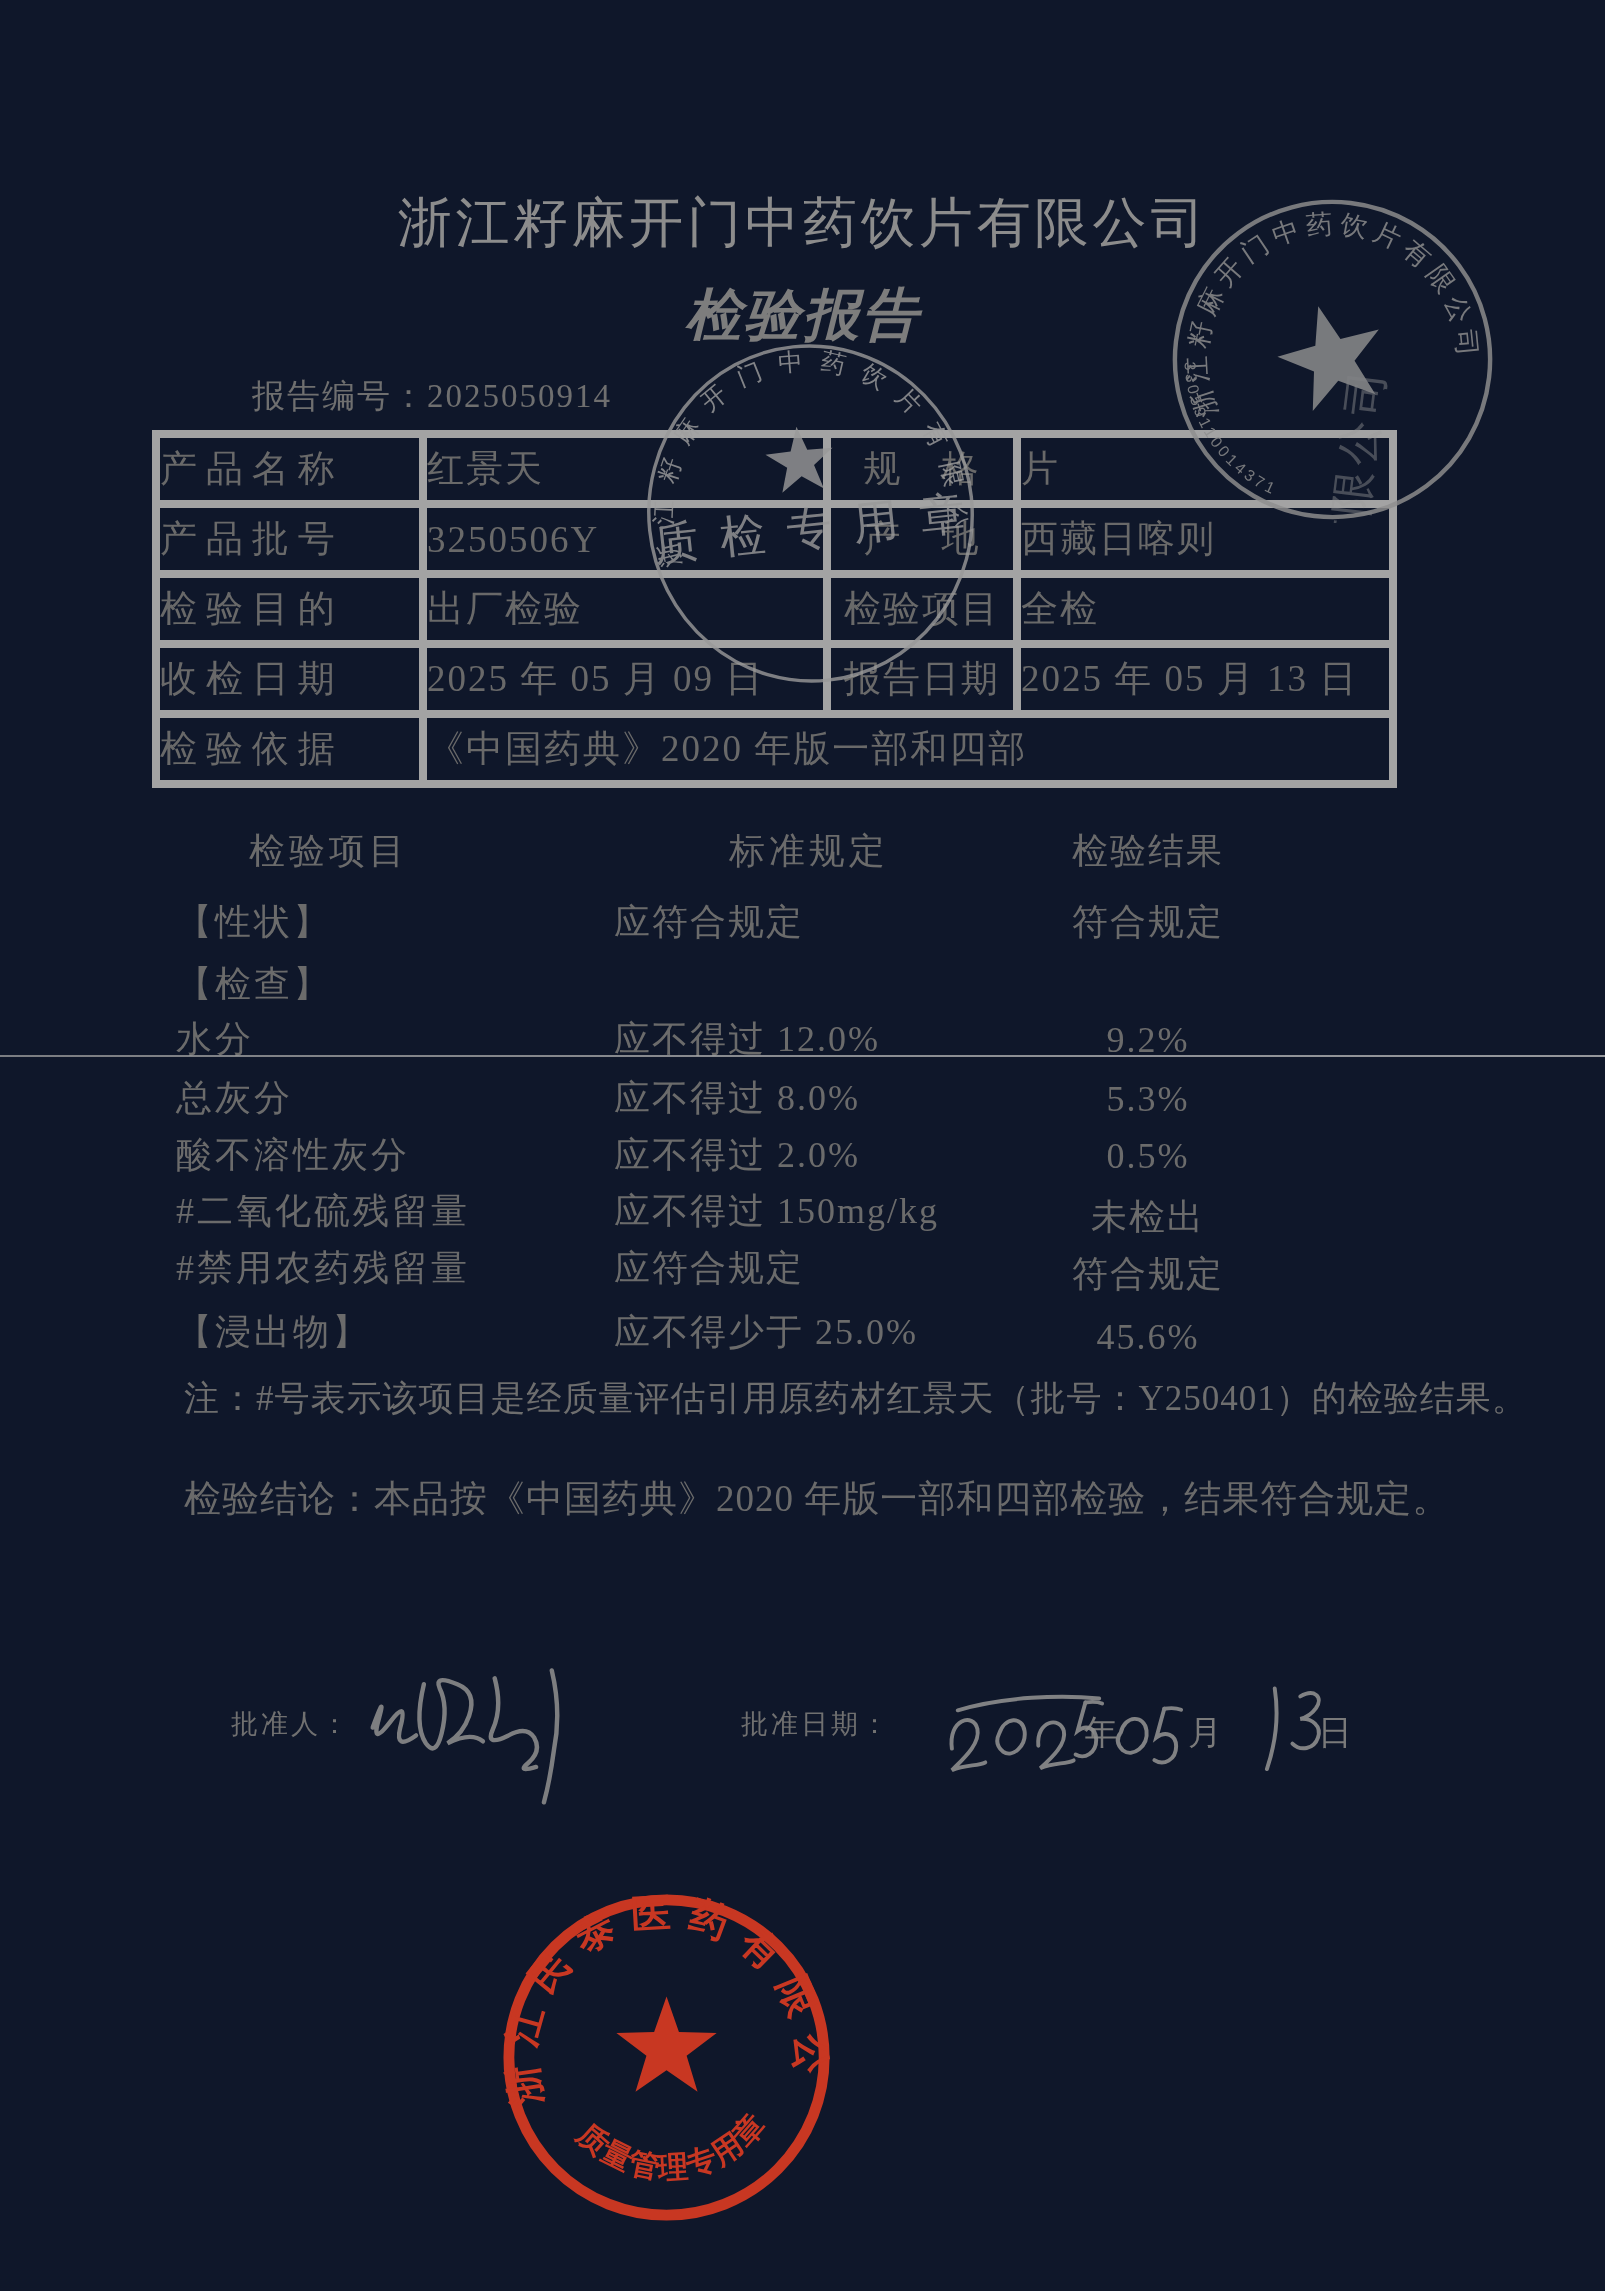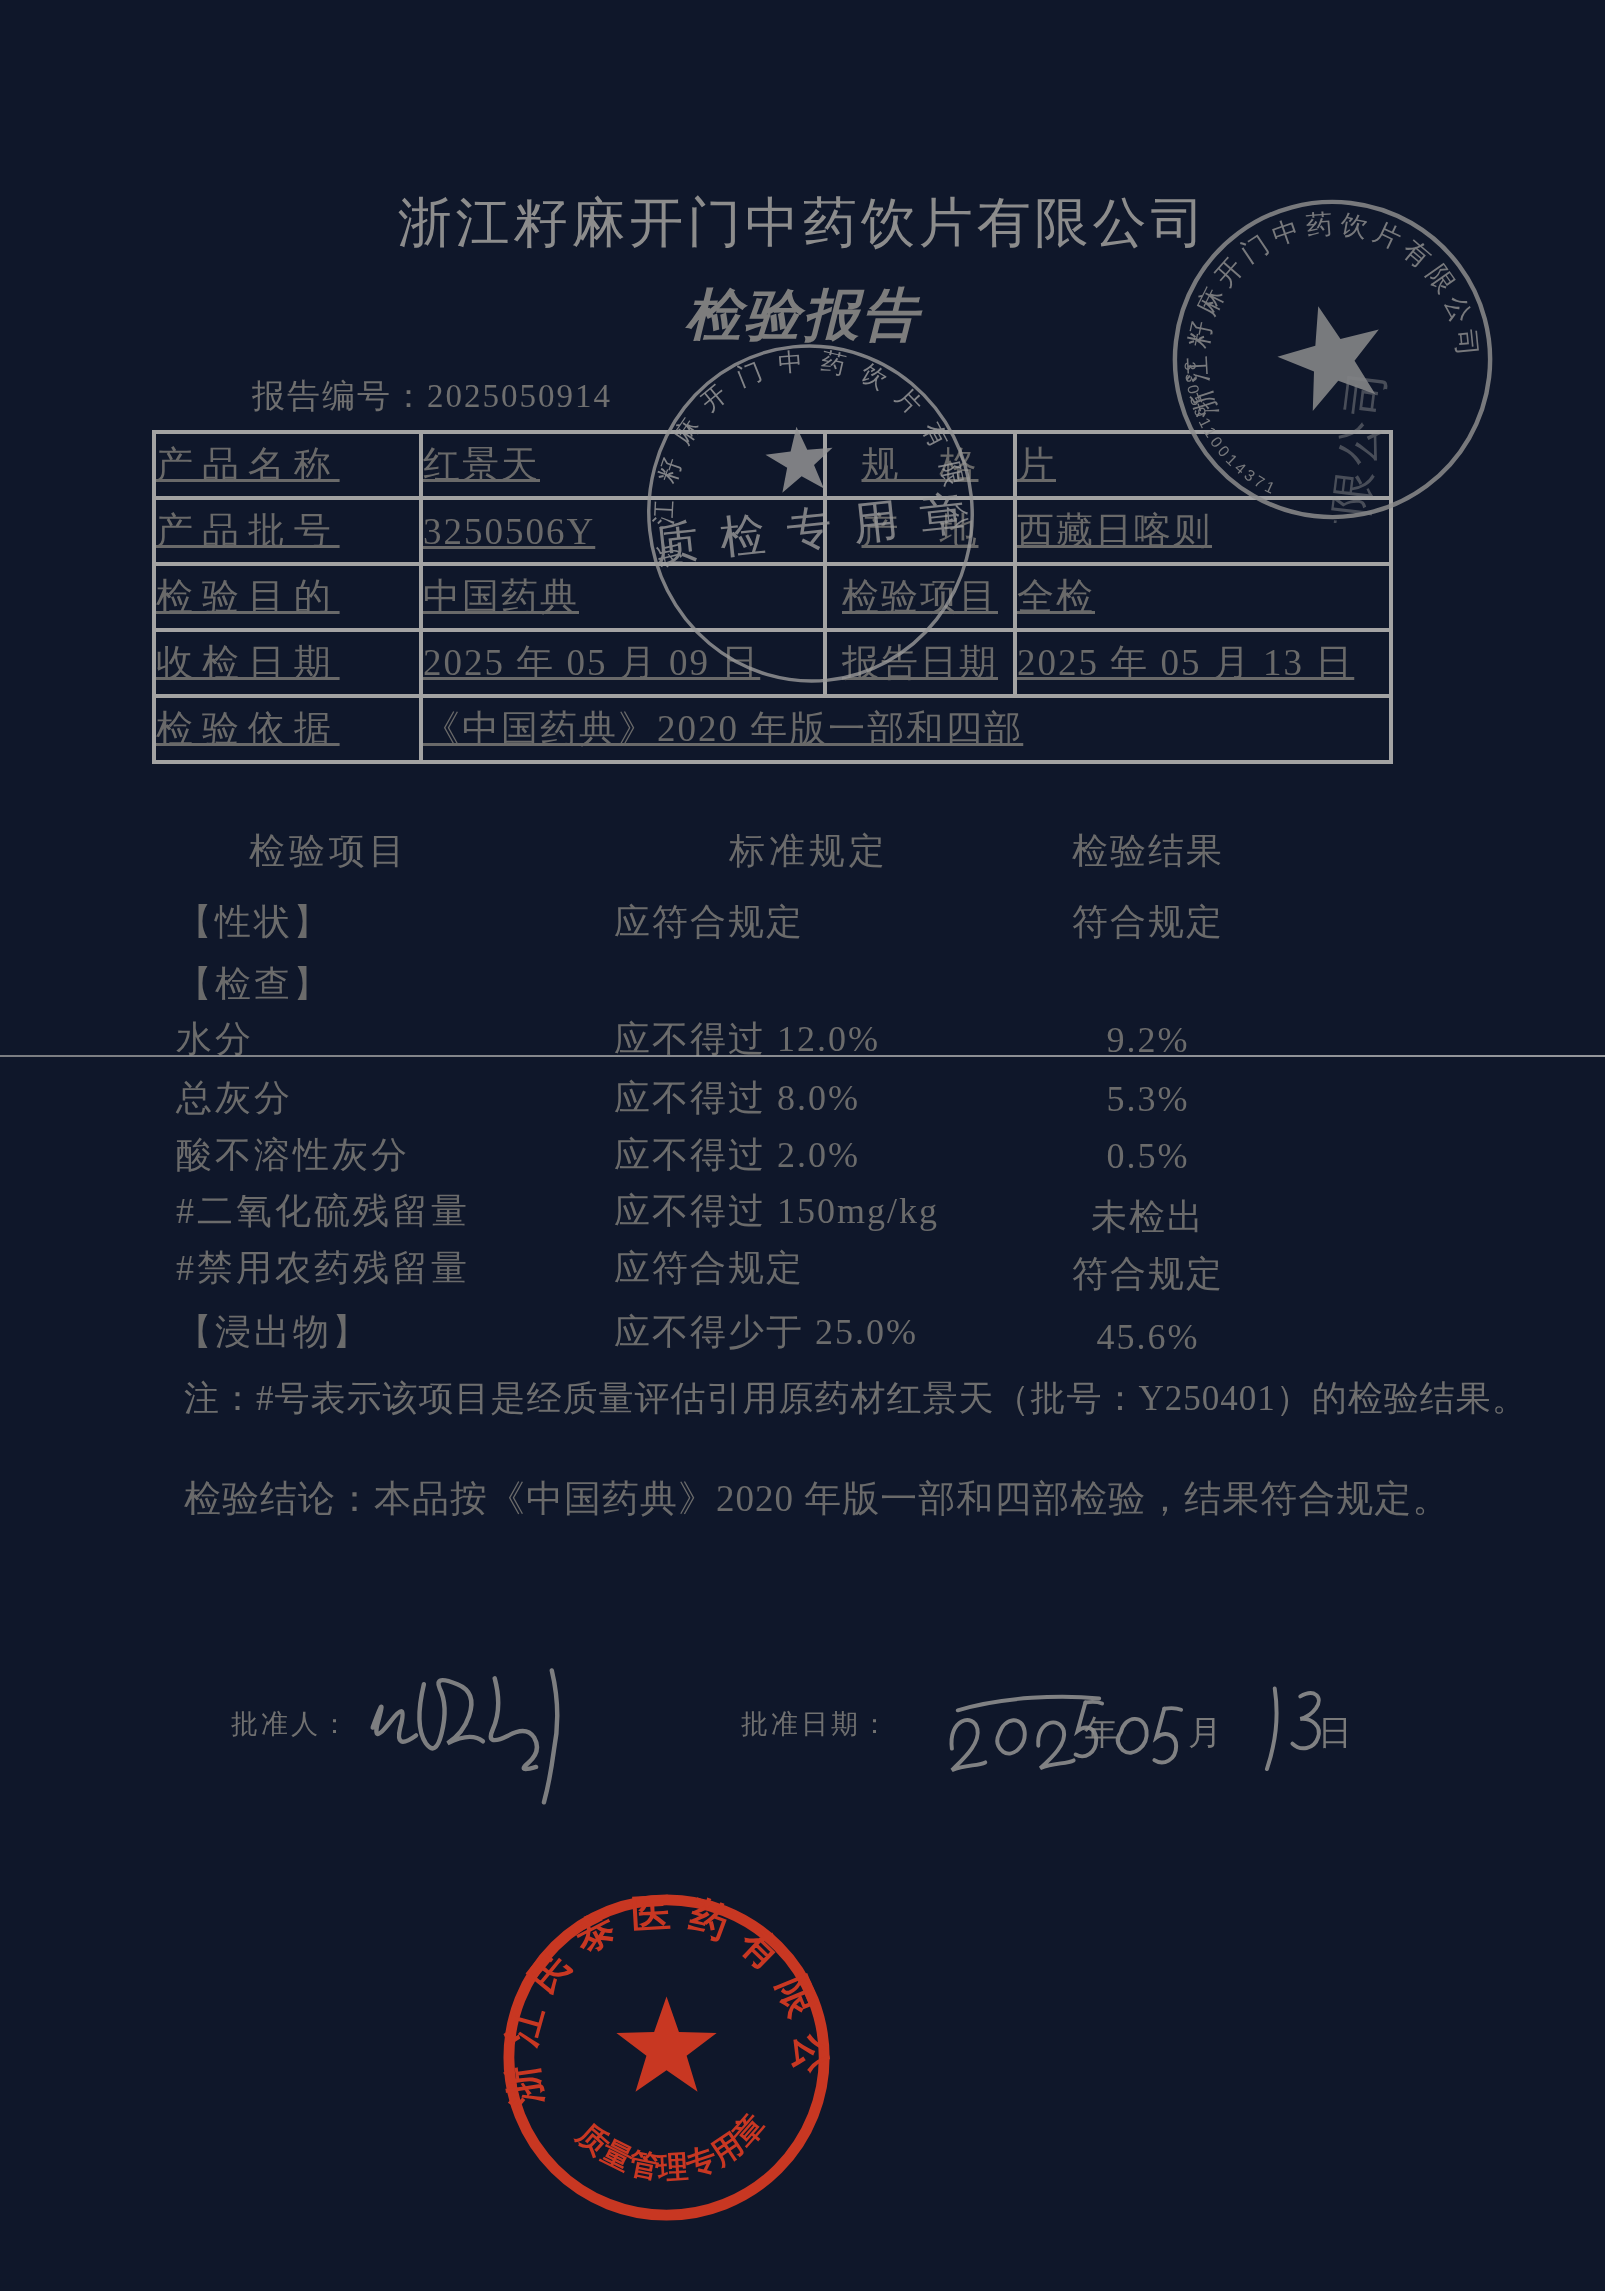--- a/index.html
+++ b/index.html
@@ -19,21 +19,21 @@
     left:0; top:278px; width:100%; text-align:center;
     font-size:56px; font-weight:bold; letter-spacing:3px; color:#7d7d7d;font-style:italic;
   }
   .report-no { left:252px; top:374px; font-size:33px; color:#6f6f6f; letter-spacing:2px; }
 
   table.info {
     position:absolute; left:152px; top:430px; width:1237px;
     border-collapse:collapse; table-layout:fixed;
     font-size:37px; color:#696969;
   }
-  table.info td { border:4px solid #a3a3a3; height:62px; padding:0; vertical-align:middle;text-decoration:underline; }
+  table.info td { border:8px solid #a3a3a3; height:62px; padding:0; vertical-align:middle; }
   td.l1 { padding-left:59px; letter-spacing:8.9px; }
   td.v1 { padding-left:15.8px; letter-spacing:2px; }
   td.l2 { text-align:center; letter-spacing:2px; }
   td.v2 { padding-left:15.8px; letter-spacing:2px; }
 
   .rhead, .rrow { position:absolute; left:0; width:100%; font-size:36px; color:#6b6b6b; white-space:nowrap; }
   .rit  { position:absolute; left:176px; letter-spacing:3px; }
   .rith { position:absolute; left:249px; letter-spacing:3.9px; }
   .rst  { position:absolute; left:566px; letter-spacing:2px;margin-left:48px; }
   .rsth { position:absolute; left:729px; letter-spacing:3.9px; }
@@ -82,21 +82,21 @@
       <td class="v2">片</td>
     </tr>
     <tr>
       <td class="l1">产品批号</td>
       <td class="v1">3250506Y</td>
       <td class="l2">产　地</td>
       <td class="v2">西藏日喀则</td>
     </tr>
     <tr>
       <td class="l1">检验目的</td>
-      <td class="v1">中国药典</td>
+      <td class="v1">出厂检验</td>
       <td class="l2">检验项目</td>
       <td class="v2">全检</td>
     </tr>
     <tr>
       <td class="l1">收检日期</td>
       <td class="v1">2025 年 05 月 09 日</td>
       <td class="l2">报告日期</td>
       <td class="v2">2025 年 05 月 13 日</td>
     </tr>
     <tr>

